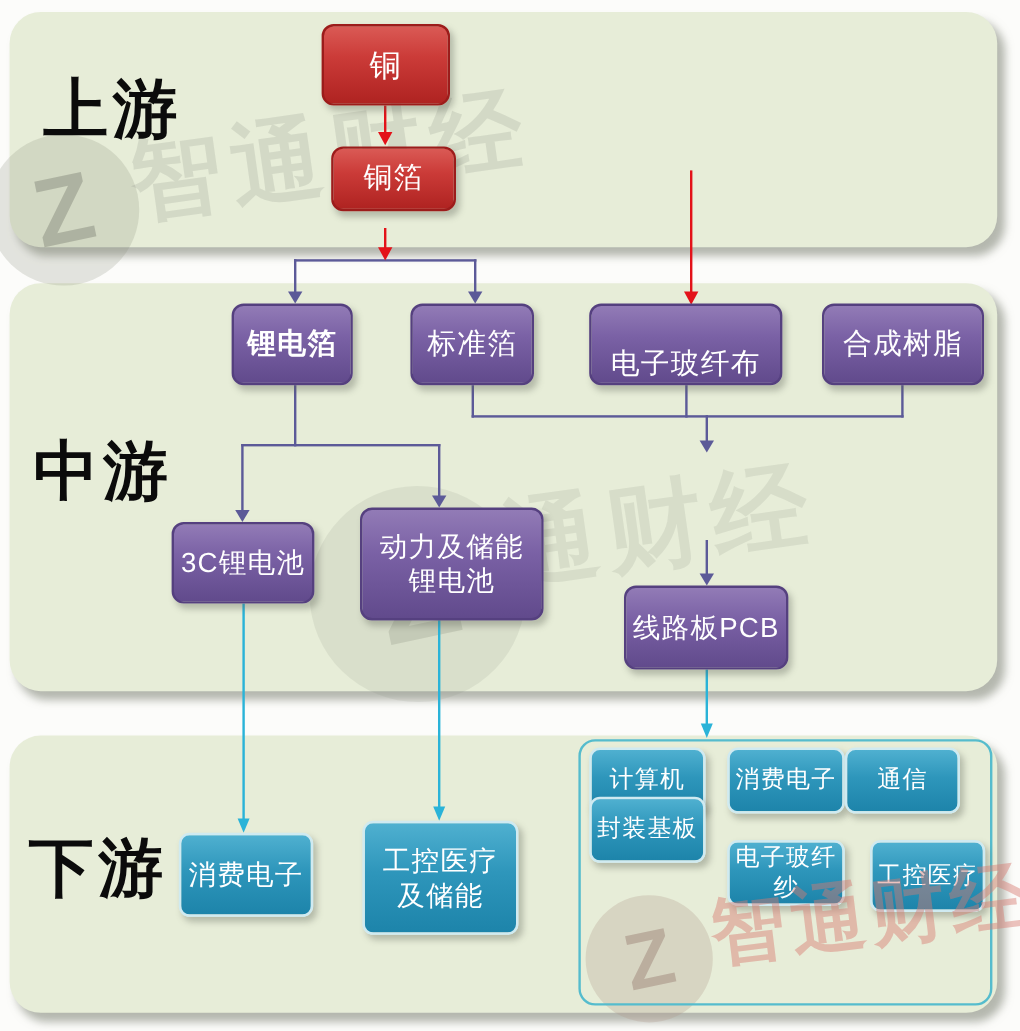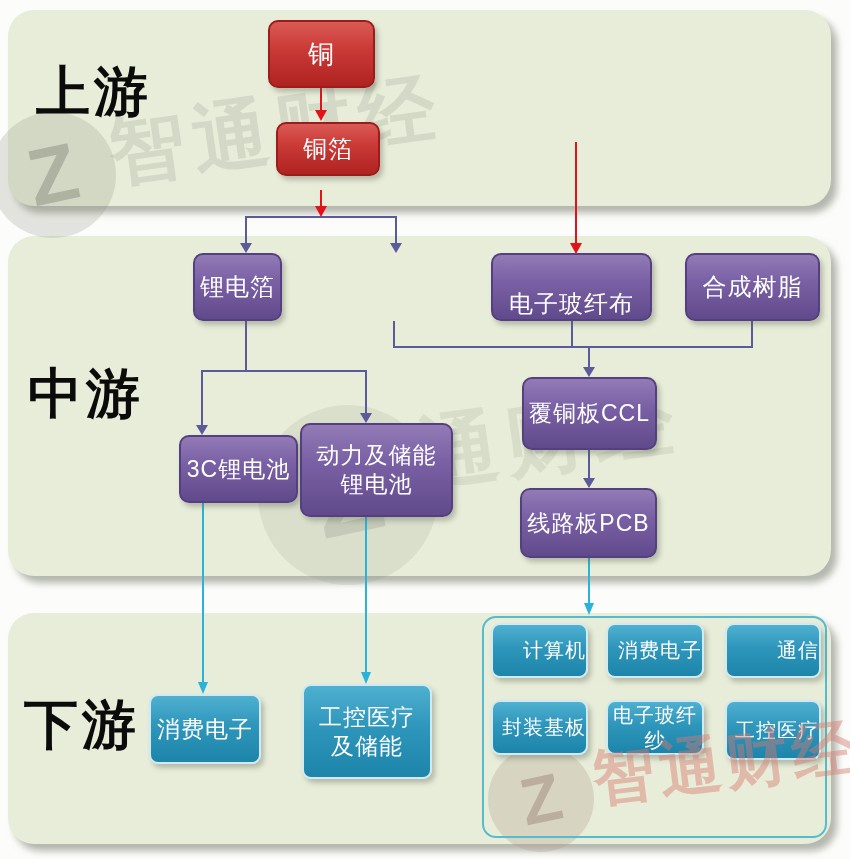--- a/index.html
+++ b/index.html
@@ -66,21 +66,21 @@
     border:2px solid #9c1c1b;font-size:24px;
   }
   .node-pur{
     background:linear-gradient(180deg,#927bb6 0%,#7a61a5 40%,#614a8c 100%);
     border:2px solid #55407f;font-size:24px;
   }
   .node-blue{
     background:linear-gradient(180deg,#4fb0d0 0%,#2e96bb 45%,#1d84aa 100%);
     border:2px solid #cfeaf1;font-size:23px;border-radius:9px;
   }
-  .node-blue-sm{font-size:20px;letter-spacing:1px;align-items:flex-end;}
+  .node-blue-sm{font-size:20px;letter-spacing:1px;}
   .apps-group{
     position:absolute;z-index:8;border:2px solid #55bccd;border-radius:14px;
     box-sizing:border-box;background:transparent;
   }
 </style>
 </head>
 <body>
 
 <div class="stage">
 
@@ -142,63 +142,63 @@
   <div class="ln ln-cyan" style="left:588px;top:558px;height:48px;"></div>
   <div class="hd hd-cyan" style="left:584px;top:603px;"></div>
 
   <div class="node node-red" style="left:268px;top:20px;width:107px;height:68px;font-size:26px;">
     <span>铜</span>
   </div>
   <div class="node node-red" style="left:276px;top:122px;width:104px;height:54px;">
     <span>铜箔</span>
   </div>
 
-  <div class="node node-pur" style="left:193px;top:253px;width:89px;height:68px;">
+  <div class="node node-pur" style="left:193px;top:253px;width:101px;height:68px;font-weight:bold;">
     <span>锂电箔</span>
+  </div>
+  <div class="node node-pur" style="left:342px;top:253px;width:103px;height:68px;">
+    <span>标准箔</span>
   </div>
   <div class="node node-pur" style="left:491px;top:253px;width:161px;height:68px;justify-content:flex-end;">
     <span>电子玻纤布</span>
   </div>
   <div class="node node-pur" style="left:685px;top:253px;width:135px;height:68px;">
     <span>合成树脂</span>
   </div>
-  <div class="node node-pur" style="left:143px;top:435px;width:119px;height:68px;font-size:23px;margin-left:36px;">
+  <div class="node node-pur" style="left:143px;top:435px;width:119px;height:68px;font-size:23px;">
     <span>3C锂电池</span>
   </div>
   <div class="node node-pur" style="left:300px;top:423px;width:153px;height:94px;font-size:23px;">
     <span>动力及储能</span>
     <span>锂电池</span>
   </div>
-  <div class="node node-pur" style="left:522px;top:377px;width:135px;height:73px;font-size:23px;">
-    <span>覆铜板CCL</span>
-  </div>
   <div class="node node-pur" style="left:520px;top:488px;width:137px;height:70px;font-size:23px;">
     <span>线路板PCB</span>
   </div>
 
   <div class="node node-blue" style="left:149px;top:694px;width:112px;height:70px;">
     <span>消费电子</span>
   </div>
   <div class="node node-blue" style="left:302px;top:684px;width:130px;height:95px;">
     <span>工控医疗</span>
     <span>及储能</span>
   </div>
 
   <div class="apps-group" style="left:482px;top:616px;width:345px;height:222px;"></div>
 
   <div class="node node-blue node-blue-sm" style="left:491px;top:623px;width:97px;height:55px;">
     <span>计算机</span>
   </div>
   <div class="node node-blue node-blue-sm" style="left:606px;top:623px;width:98px;height:55px;">
     <span>消费电子</span>
   </div>
-  <div class="node node-blue node-blue-sm" style="left:725px;top:623px;width:96px;height:55px;">
+  <div class="node node-blue node-blue-sm" style="left:704px;top:623px;width:96px;height:55px;">
     <span>通信</span>
   </div>
-  <div class="node node-blue node-blue-sm" style="left:491px;top:700px;width:97px;height:55px;">
+  <div class="node node-blue node-blue-sm" style="left:491px;top:664px;width:97px;height:55px;">
     <span>封装基板</span>
   </div>
   <div class="node node-blue node-blue-sm" style="left:606px;top:700px;width:98px;height:55px;">
     <span>电子玻纤纱</span>
   </div>
   <div class="node node-blue node-blue-sm" style="left:725px;top:700px;width:96px;height:60px;">
     <span>工控医疗</span>
   </div>
 
 </div>

